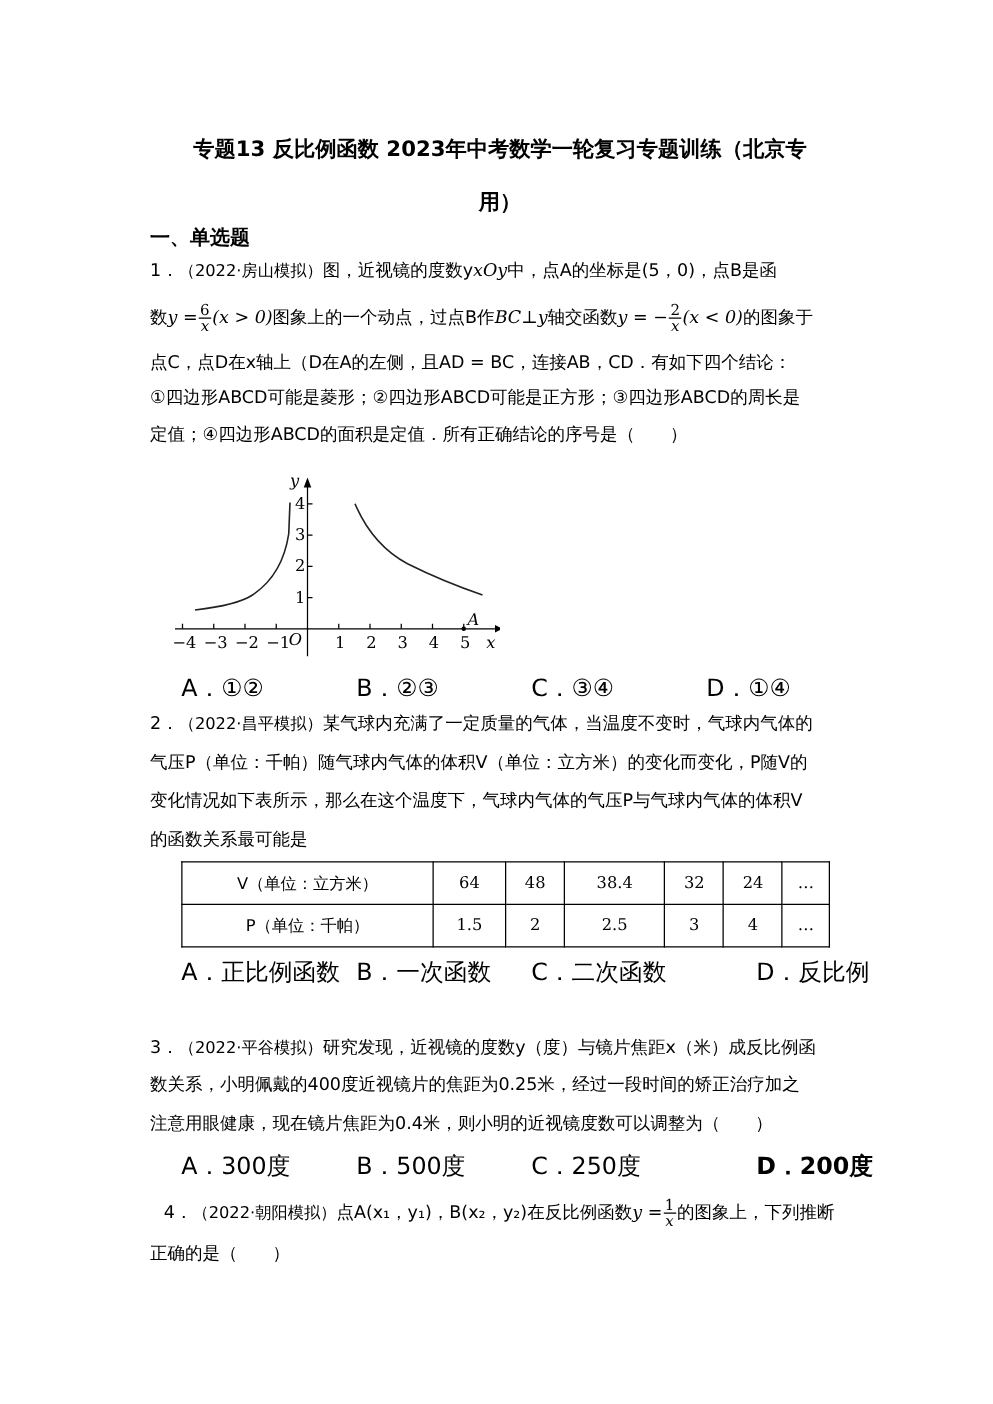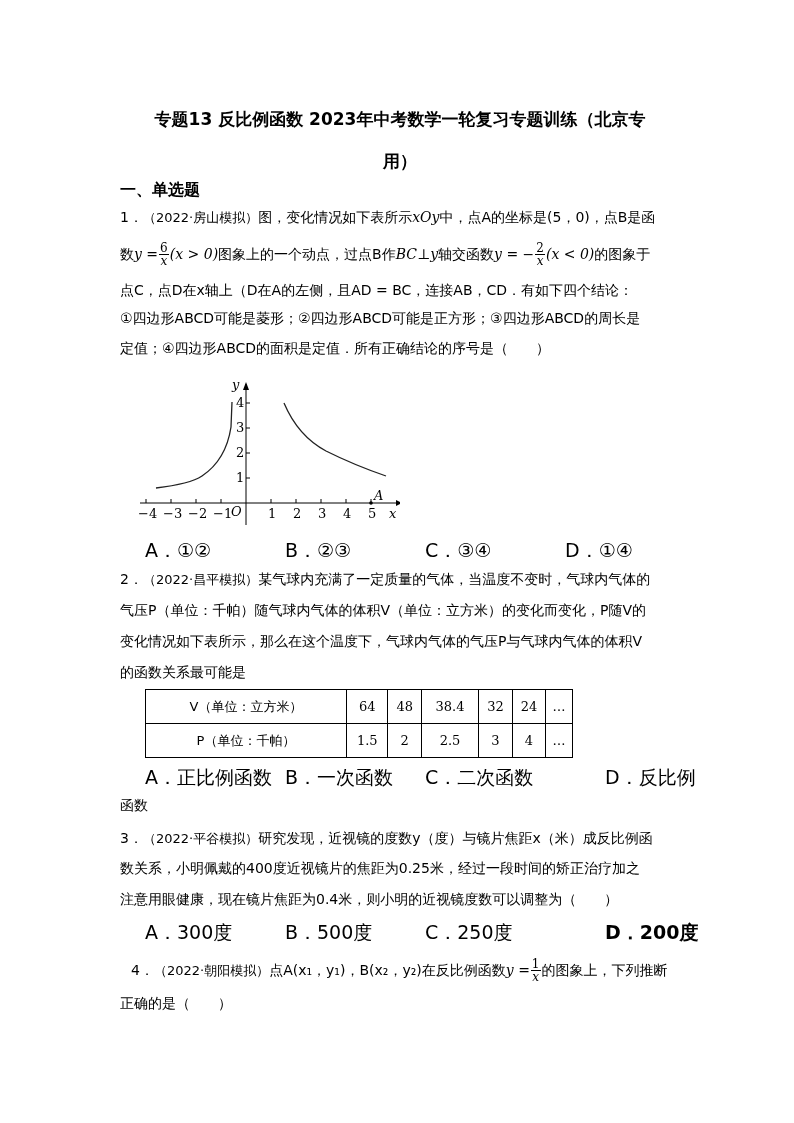--- a/index.html
+++ b/index.html
@@ -11,36 +11,36 @@
   .section { position: absolute; left: 120px; top: 180px; font-weight: bold; font-size: 16px; }
   .line { position: absolute; left: 120px; width: 560px; font-size: 14px; white-space: nowrap; line-height: 20px; }
   .src { font-size: 13px; }
   i.m { font-family: "DejaVu Serif", serif; }
   .frac { display: inline-block; vertical-align: middle; text-align: center; font-family: "DejaVu Serif", serif; font-style: italic; font-size: 12px; line-height: 12px; margin: 0 1px; }
   .frac .num { display: block; border-bottom: 1px solid #000; padding: 0 1px; font-style: normal; }
   .frac .den { display: block; }
   .opts { position: absolute; left: 120px; width: 560px; font-size: 19px; height: 20px; }
   .opt { position: absolute; top: 0; white-space: nowrap; }
   .graph { position: absolute; left: 130px; top: 372px; width: 270px; height: 158px; }
-  table.vp { position: absolute; left: 145px; top: 689px; width: 428px; border-collapse: collapse; font-family: "DejaVu Serif", serif; font-size: 13px; }
+  table.vp { position: absolute; left: 145px; top: 689px; width: 519px; border-collapse: collapse; font-family: "DejaVu Serif", serif; font-size: 13px; }
   table.vp td { border: 1px solid #000; height: 33px; text-align: center; padding: 0; }
   table.vp td.h { width: 200px; font-family: "DejaVu Sans", sans-serif; }
 </style>
 </head>
 <body>
 
 <div class="page">
 
   <div class="title t1">专题13 反比例函数 2023年中考数学一轮复习专题训练（北京专</div>
   <div class="title t2">用）</div>
 
   <div class="section">一、单选题</div>
 
   <div class="line" style="top:207px;">
-    <span>1．</span><span class="src">（2022·房山模拟）</span><span>图，变化情况如下表所示</span><i class="m">xOy</i><span>中，点A的坐标是(5，0)，点B是函</span>
+    <span>1．</span><span class="src">（2022·房山模拟）</span><span>图，近视镜的度数y</span><i class="m">xOy</i><span>中，点A的坐标是(5，0)，点B是函</span>
   </div>
   <div class="line" style="top:242px;">
     <span>数</span><i class="m">y =</i><span class="frac"><span class="num">6</span><span class="den">x</span></span><i class="m">(x &gt; 0)</i><span>图象上的一个动点，过点B作</span><i class="m">BC⊥y</i><span>轴交函数</span><i class="m">y = −</i><span class="frac"><span class="num">2</span><span class="den">x</span></span><i class="m">(x &lt; 0)</i><span>的图象于</span>
   </div>
   <div class="line" style="top:280px;">点C，点D在x轴上（D在A的左侧，且AD = BC，连接AB，CD．有如下四个结论：</div>
   <div class="line" style="top:308px;">①四边形ABCD可能是菱形；②四边形ABCD可能是正方形；③四边形ABCD的周长是</div>
   <div class="line" style="top:338px;">定值；④四边形ABCD的面积是定值．所有正确结论的序号是（　　）</div>
 
   <svg class="graph" viewBox="0 0 270 158" font-family="DejaVu Serif, serif" font-size="13">
 
@@ -127,21 +127,20 @@
     </tr>
   </tbody>
     </table>
 
   <div class="opts" style="top:765px;">
     <span class="opt" style="left:25px;">A．正比例函数</span>
     <span class="opt" style="left:165px;">B．一次函数</span>
     <span class="opt" style="left:305px;">C．二次函数</span>
     <span class="opt" style="left:485px;">D．反比例</span>
   </div>
-  <div class="line" style="top:795px;">函数</div>
 
   <div class="line" style="top:828px;">
     <span>3．</span><span class="src">（2022·平谷模拟）</span><span>研究发现，近视镜的度数y（度）与镜片焦距x（米）成反比例函</span>
   </div>
   <div class="line" style="top:858px;">数关系，小明佩戴的400度近视镜片的焦距为0.25米，经过一段时间的矫正治疗加之</div>
   <div class="line" style="top:889px;">注意用眼健康，现在镜片焦距为0.4米，则小明的近视镜度数可以调整为（　　）</div>
 
   <div class="opts" style="top:920px;">
     <span class="opt" style="left:25px;">A．300度</span>
     <span class="opt" style="left:165px;">B．500度</span>

